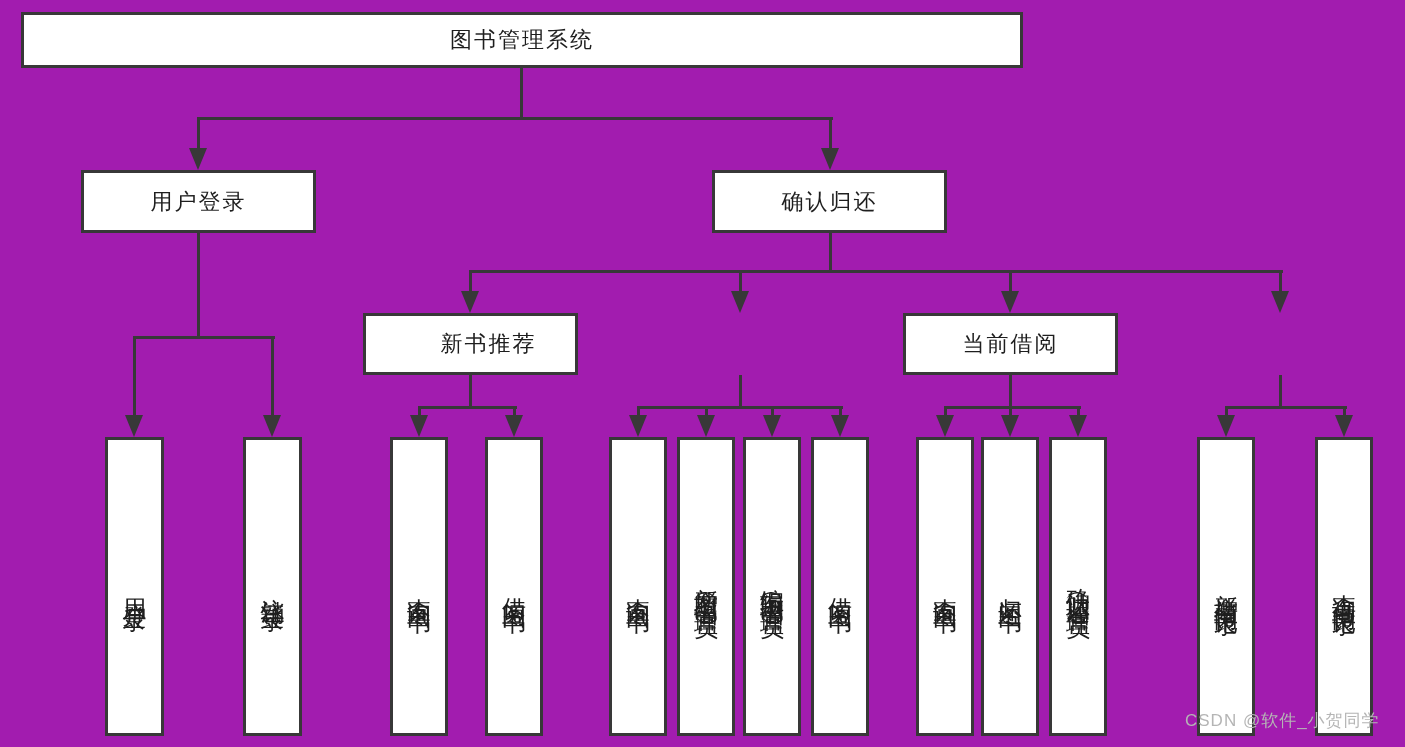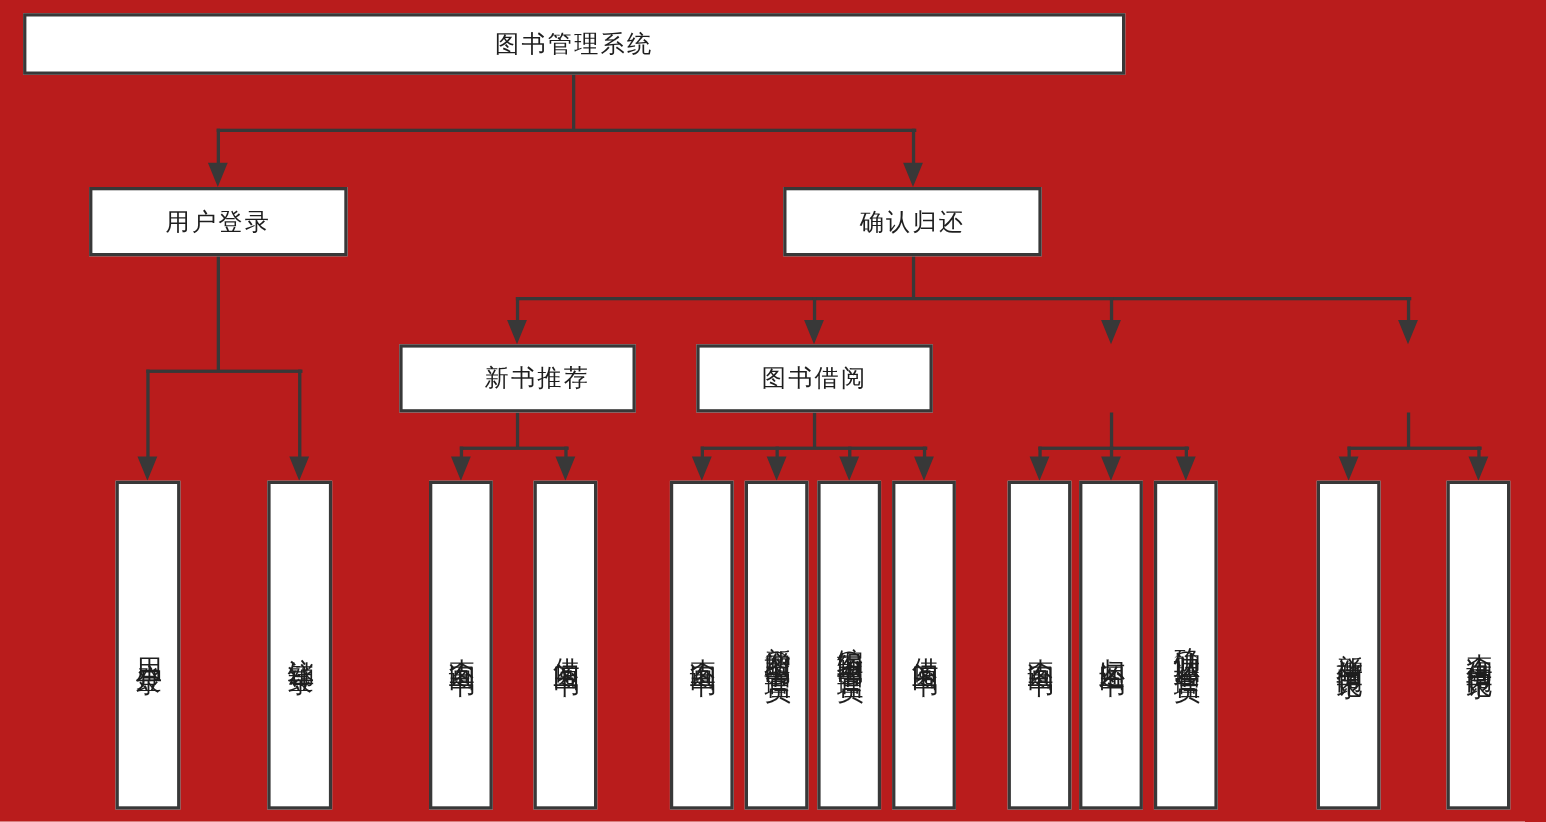--- a/index.html
+++ b/index.html
@@ -1,19 +1,19 @@
 <!DOCTYPE html>
 <html><head>
 <meta charset="utf-8">
 <style>
   html,body{margin:0;padding:0;background:#ffffff;}
   .stage{
     position:relative;
     width:1405px;height:747px;
-    background:#b91c1c;
+    background:#a21caf;
     font-family:"Liberation Sans","DejaVu Sans",sans-serif;
     overflow:hidden;
   }
   .box{
     position:absolute;
     background:#ffffff;
     border:3px solid #383838;
     box-sizing:border-box;
     display:flex;
     align-items:center;
@@ -122,22 +122,22 @@
   <div class="box" style="left:81px;top:170px;width:235px;height:63px;">
     <span>用户登录</span>
   </div>
   <div class="box" style="left:712px;top:170px;width:235px;height:63px;">
     <span>确认归还</span>
   </div>
 
   <div class="box" style="left:363px;top:313px;width:215px;height:62px;padding-left:36px;">
     <span>新书推荐</span>
   </div>
-  <div class="box" style="left:633px;top:313px;width:215px;height:62px;">
-    <span>图书借阅</span>
+  <div class="box" style="left:903px;top:313px;width:215px;height:62px;">
+    <span>当前借阅</span>
   </div>
 
   <div class="box vbox" style="left:105px;top:437px;width:59px;height:299px;">
     <span>用户登录</span>
   </div>
   <div class="box vbox" style="left:243px;top:437px;width:59px;height:299px;">
     <span>注销登录</span>
   </div>
 
   <div class="box vbox" style="left:390px;top:437px;width:58px;height:299px;">
@@ -170,14 +170,15 @@
     <span>确认归还（管理员）</span>
   </div>
 
   <div class="box vbox" style="left:1197px;top:437px;width:58px;height:299px;">
     <span>新增借阅记录</span>
   </div>
   <div class="box vbox" style="left:1315px;top:437px;width:58px;height:299px;">
     <span>查询借阅记录</span>
   </div>
 
+  <div class="watermark">CSDN @软件_小贺同学</div>
 
 </div>
 
 </body></html>

